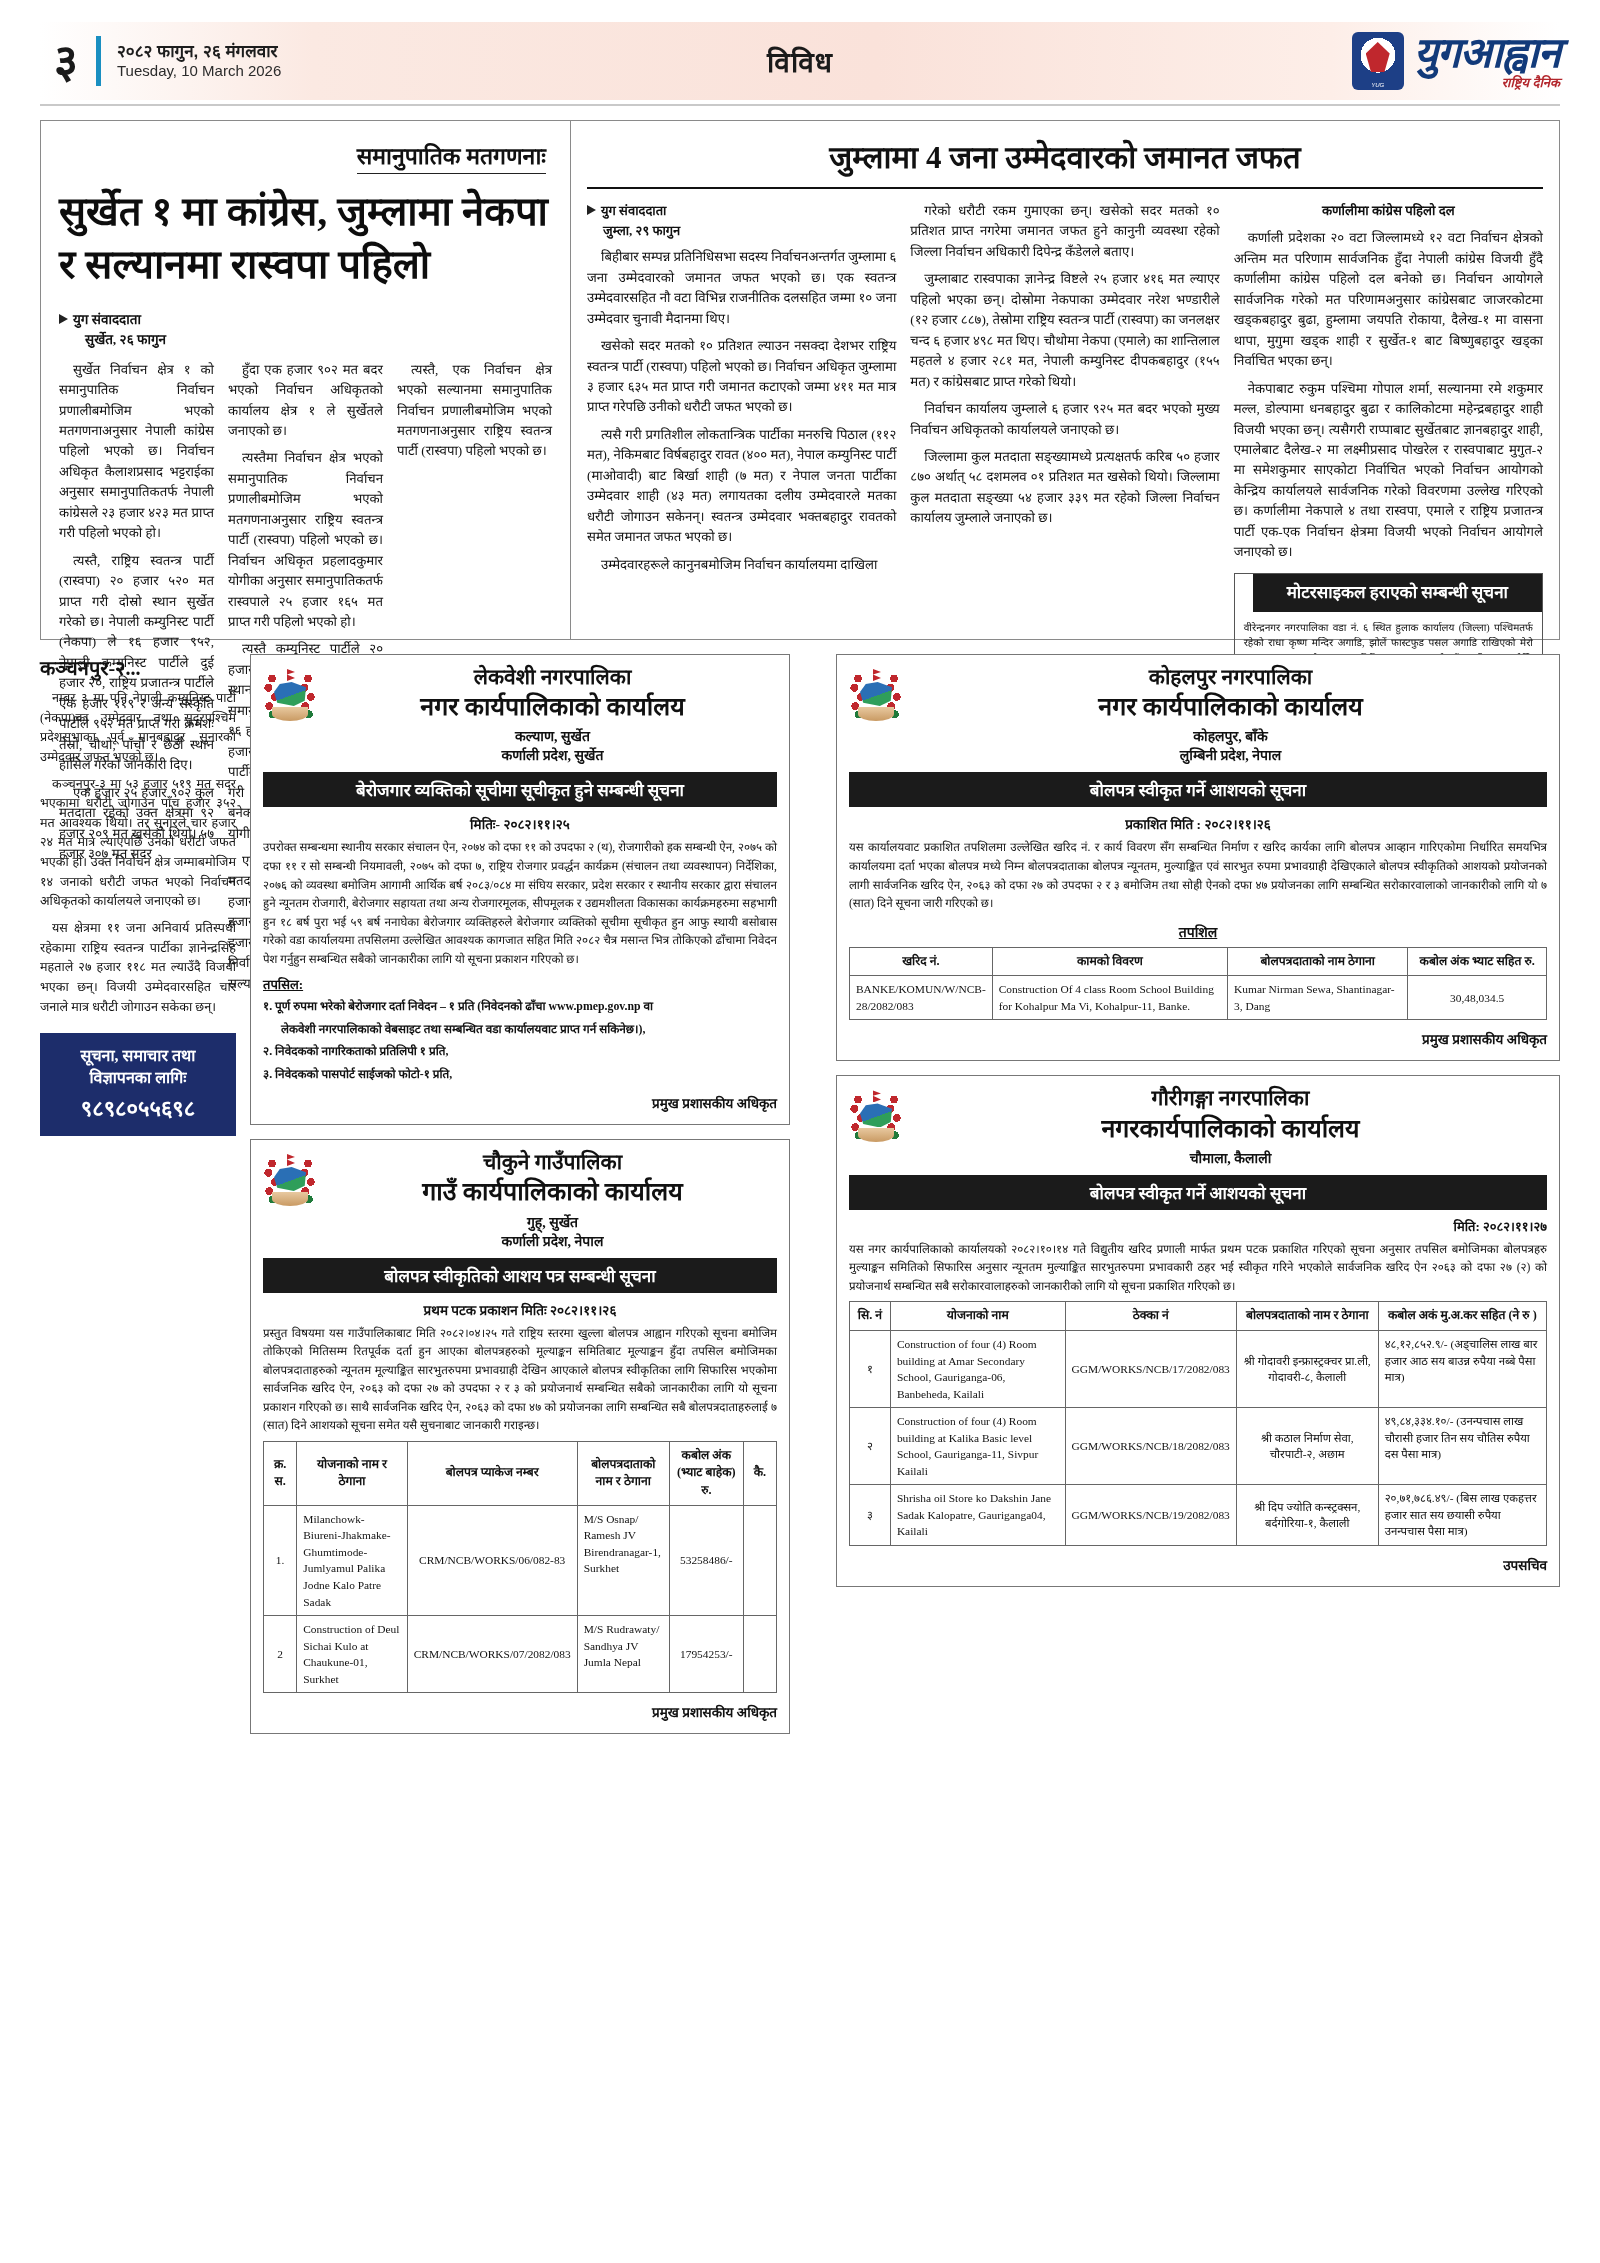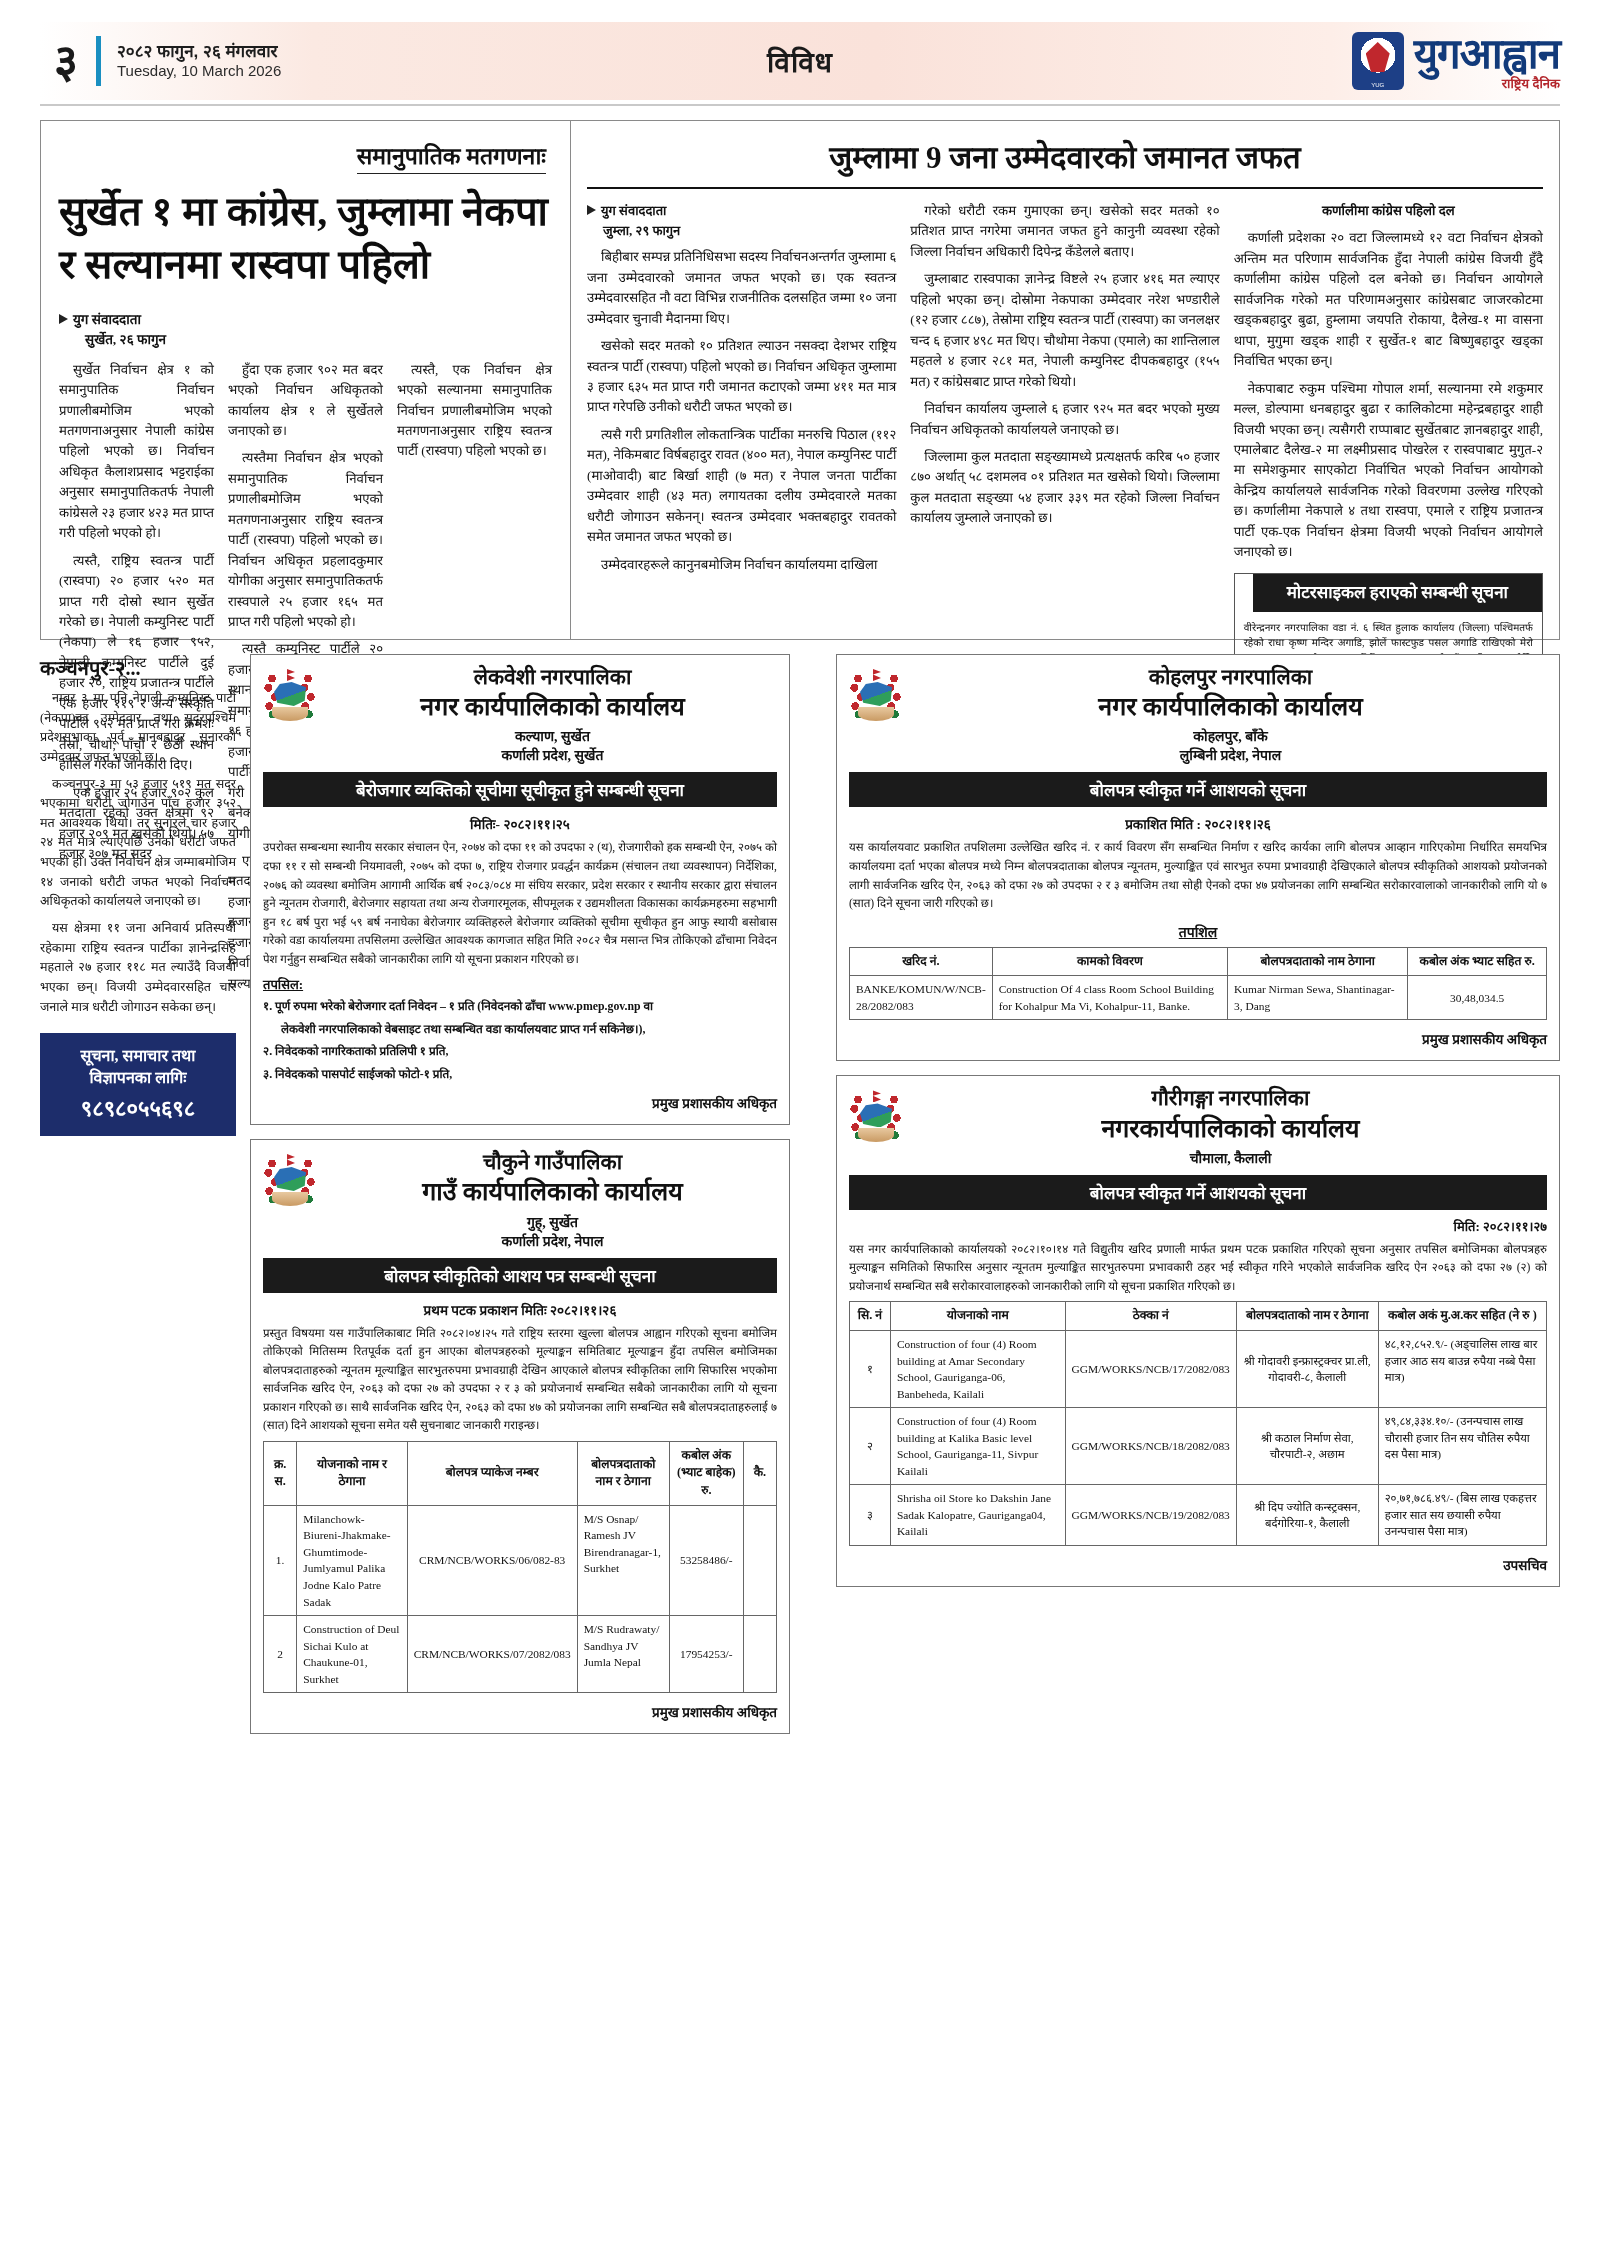--- a/index.html
+++ b/index.html
@@ -25,21 +25,21 @@
     width: 52px; text-align: center; line-height: 1;
   }
   .mh-rule { width: 5px; height: 50px; background: #1a8fc1; margin: 0 16px 0 4px; }
   .mh-date { line-height: 1.25; }
   .mh-date .np { font-size: 17px; font-weight: 600; color: #1d1d1d; font-family: "Liberation Sans", sans-serif; }
   .mh-date .en { font-size: 15px; color: #2b2b2b; font-family: "Liberation Sans", sans-serif; }
   .mh-section {
     position: absolute; left: 0; right: 0; text-align: center;
     font-size: 28px; font-weight: 700; color: #1a1a1a; letter-spacing: 1px;
   }
-  .mh-brand { margin-left: auto; display: flex; align-items: center; gap: 10px; z-index: 2; }
+  .mh-brand { margin-left: auto; display: flex; align-items: flex-start; gap: 10px; z-index: 2; font-style: italic; }
   .brand-logo { width: 52px; height: 58px; position: relative; }
   .brand-name { text-align: right; line-height: 1; }
   .brand-name .big {
     font-size: 42px; font-weight: 800; color: #123a7a;
     font-family: "Liberation Sans", sans-serif; letter-spacing: -1px;
   }
   .brand-name .sub {
     font-size: 13px; font-weight: 700; color: #b3262c; margin-top: 2px;
     font-family: "Liberation Sans", sans-serif;
   }
@@ -211,21 +211,21 @@
           <p>त्यस्तै कम्युनिस्ट पार्टीले २० हजार ३३९ मत प्राप्त गरी दोस्रो स्थान सुर्खेत गरेको छ। समानुपातिकतर्फ नेपाली कांग्रेसले १६ हजार ५९, नेकपा एमालेले १४ हजार ९२ र राष्ट्रिय प्रजातन्त्र पार्टीले एक हजार ४३० मत प्राप्त गरी क्रमशः तेस्रो, चौथो र पाँचौं बनेको मुख्य निर्वाचन अधिकृत योगीले जानकारी दिए।</p>
           <p>एक हजार ५२ हजार ५२५ कुल मतदाता रहेको उक्त क्षेत्रमा ८२ हजार ८३० मत खसेको थियो। ८० हजार ८९ मत सदर हुँदा तीन हजार ३५ मत बदर भएको मुख्य निर्वाचन अधिकृतको कार्यालय सल्यानले जनाएको छ।</p>
         </div>
         <div class="c">
           <p>त्यस्तै, एक निर्वाचन क्षेत्र भएको सल्यानमा समानुपातिक निर्वाचन प्रणालीबमोजिम भएको मतगणनाअनुसार राष्ट्रिय स्वतन्त्र पार्टी (रास्वपा) पहिलो भएको छ।</p>
         </div>
       </div>
     </div>
 
     <div class="right-col">
-      <div class="right-head">जुम्लामा 9 जना उम्मेदवारको जमानत जफत</div>
+      <div class="right-head">जुम्लामा 4 जना उम्मेदवारको जमानत जफत</div>
       <div class="right-cols">
         <div class="c">
           <div class="right-byline">
             <span class="tri"></span><span>युग संवाददाता</span>
             <span class="l2">जुम्ला, २९ फागुन</span>
           </div>
           <p>बिहीबार सम्पन्न प्रतिनिधिसभा सदस्य निर्वाचनअन्तर्गत जुम्लामा ६ जना उम्मेदवारको जमानत जफत भएको छ। एक स्वतन्त्र उम्मेदवारसहित नौ वटा विभिन्न राजनीतिक दलसहित जम्मा १० जना उम्मेदवार चुनावी मैदानमा थिए।</p>
           <p>खसेको सदर मतको १० प्रतिशत ल्याउन नसक्दा देशभर राष्ट्रिय स्वतन्त्र पार्टी (रास्वपा) पहिलो भएको छ। निर्वाचन अधिकृत जुम्लामा ३ हजार ६३५ मत प्राप्त गरी जमानत कटाएको जम्मा ४११ मत मात्र प्राप्त गरेपछि उनीको धरौटी जफत भएको छ।</p>
           <p>त्यसै गरी प्रगतिशील लोकतान्त्रिक पार्टीका मनरुचि पिठाल (११२ मत), नेकिमबाट विर्षबहादुर रावत (४०० मत), नेपाल कम्युनिस्ट पार्टी (माओवादी) बाट बिर्खा शाही (७ मत) र नेपाल जनता पार्टीका उम्मेदवार शाही (४३ मत) लगायतका दलीय उम्मेदवारले मतका धरौटी जोगाउन सकेनन्। स्वतन्त्र उम्मेदवार भक्तबहादुर रावतको समेत जमानत जफत भएको छ।</p>
           <p>उम्मेदवारहरूले कानुनबमोजिम निर्वाचन कार्यालयमा दाखिला</p>

